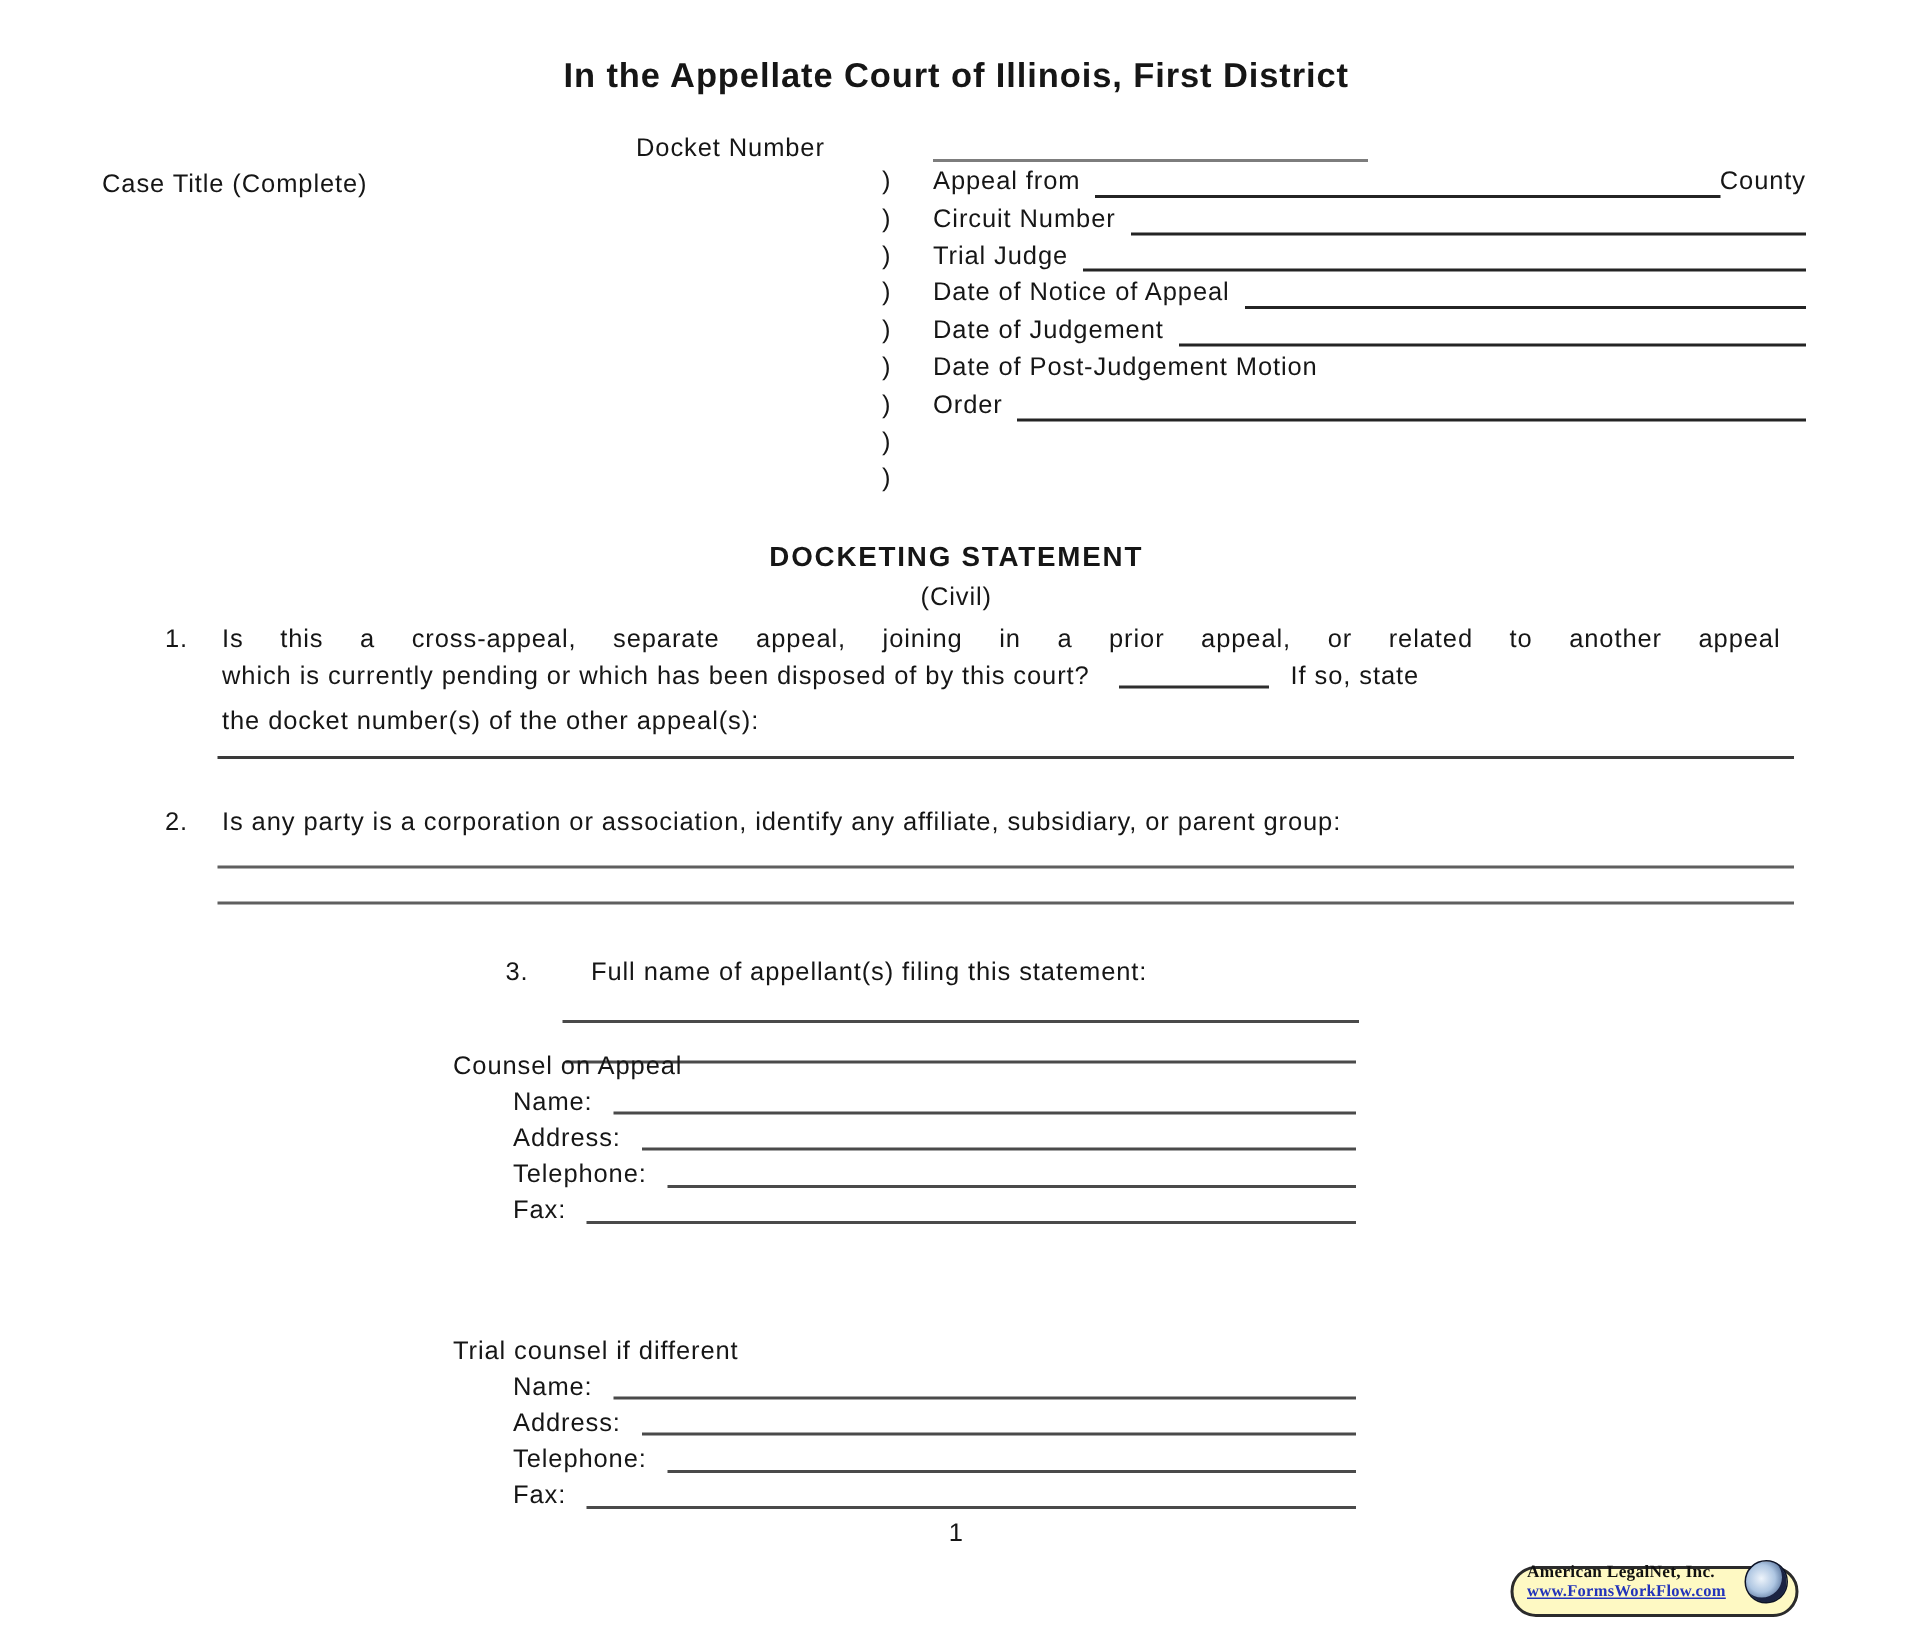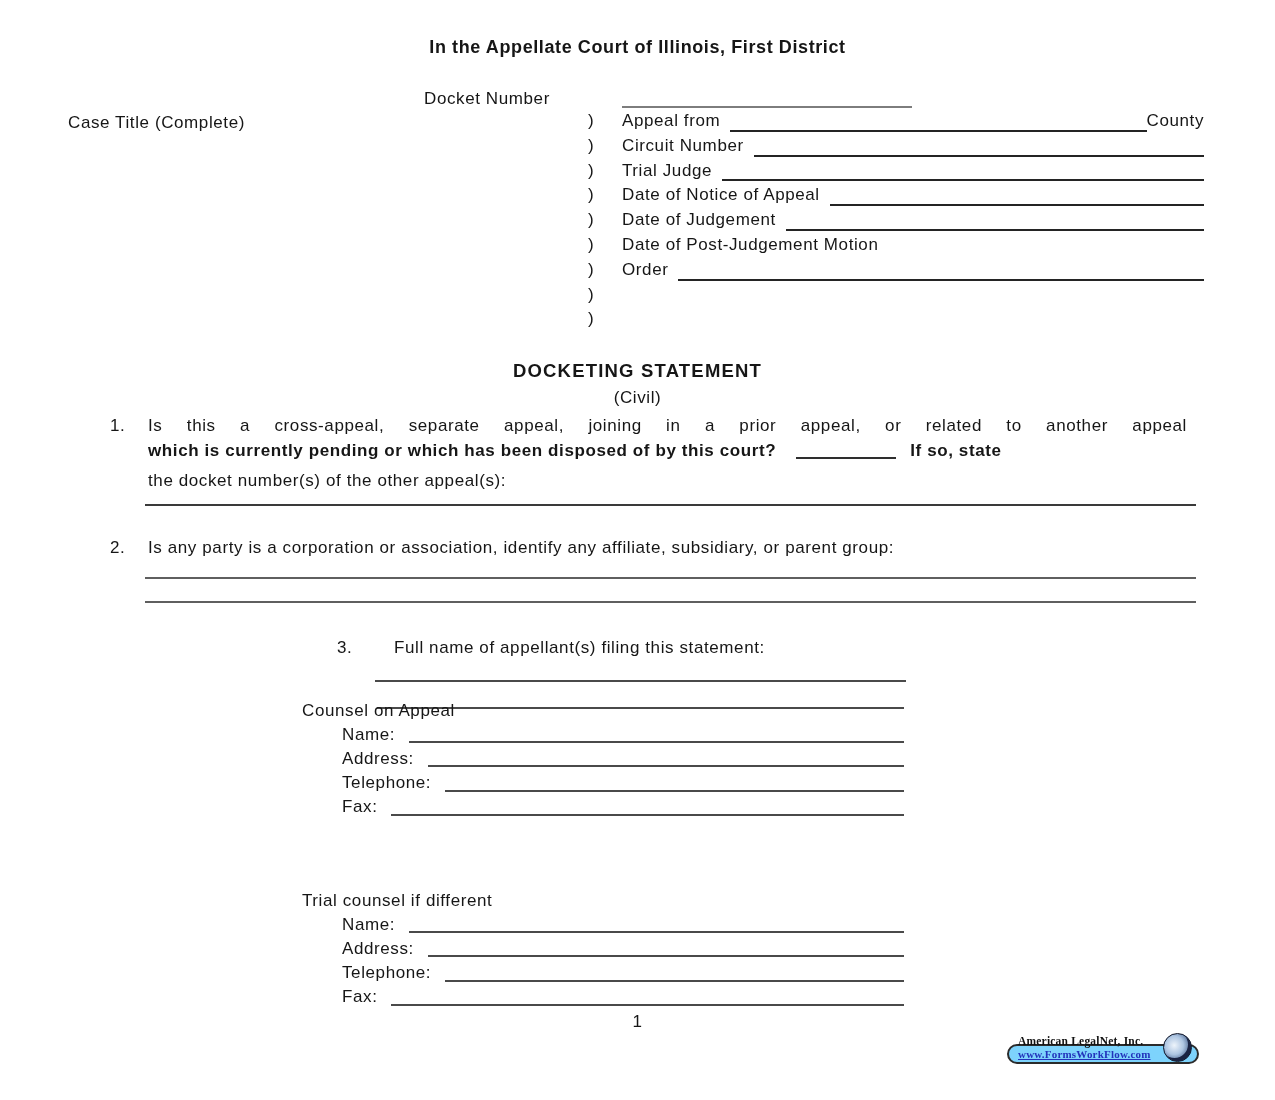--- a/index.html
+++ b/index.html
@@ -16,51 +16,51 @@
   .paren{width:16px;flex:none;}
   .plabel{margin-left:18px;flex:none;white-space:nowrap;}
   .pline{flex:1;border-bottom:2px solid #242424;margin:0 0 4px 10px;align-self:flex-end;}
   .psuffix{flex:none;}
 
   
   .q{line-height:24.5px;}
   .qnum{position:absolute;left:0;top:0;}
   .qbody{margin-left:38px;}
   .just{text-align:justify;text-align-last:justify;}
-  .q1l2{display:flex;align-items:flex-end;font-weight:bold;}
+  .q1l2{display:flex;align-items:flex-end;}
   .answer-blank{width:100px;border-bottom:2px solid #2e2e2e;align-self:flex-end;
                 margin:0 14px 4px 20px;flex:none;}
   .rule{height:0;border-top:2px solid #3a3a3a;}
   .rule.gray{border-top-color:#5f5f5f;}
   .fill-line{height:0;border-top:2px solid #4a4a4a;}
 
   
   .counsel{line-height:24.3px;width:602px;}
   .frow{display:flex;align-items:center;height:24.1px;padding-left:40px;}
   .flabel{flex:none;white-space:nowrap;}
   .fline{flex:1;border-bottom:2px solid #4a4a4a;margin:0 0 4px 14px;align-self:flex-end;}
 
   
-  .badge{left:1007px;top:1044px;width:192px;height:20px;border:2px solid #2b2b2b;
+  .badge{left:1007px;top:1044px;width:192px;height:34px;border:2px solid #2b2b2b;
          border-radius:17px;display:flex;align-items:center;padding:1px 5px 14px 9px;
-         box-sizing:border-box;background:#7dd3fc;}
+         box-sizing:border-box;background:#fef9c3;}
   .badge-text{flex:1;line-height:13px;font-family:"Liberation Serif","DejaVu Serif",serif;
               letter-spacing:0.2px;}
   .badge-company{font-size:11.5px;font-weight:bold;color:#111;white-space:nowrap;}
   .badge-link{font-size:11px;font-weight:bold;color:#2233bb;text-decoration:underline;white-space:nowrap;}
   .globe{flex:none;width:27px;height:27px;border-radius:50%;
          background:radial-gradient(circle at 38% 42%, #eef4fb 0%, #aec6e2 40%, #57729b 68%, #121b33 100%);
          border:1.5px solid #0d1326;box-shadow:inset -3px -3px 0 #1a2342;}
 </style>
 </head>
 <body>
 
 <div id="doc">
 
-  <div class="abs center bold" style="top:37px;font-size:18px;">In the Appellate Court of Illinois, First District</div>
+  <div class="abs center bold" style="top:37px;font-size:23px;">In the Appellate Court of Illinois, First District</div>
 
   <div class="abs" style="left:424px;top:89px;">Docket Number</div>
   <div class="abs docket-line" style="left:622px;top:106px;width:290px;"></div>
 
   <div class="abs" style="left:68px;top:113px;">Case Title (Complete)</div>
 
   <div class="abs" style="left:588px;top:111px;width:616px;">
     <div class="prow">
       <span class="paren">)</span>
       <span class="plabel">Appeal from</span>

